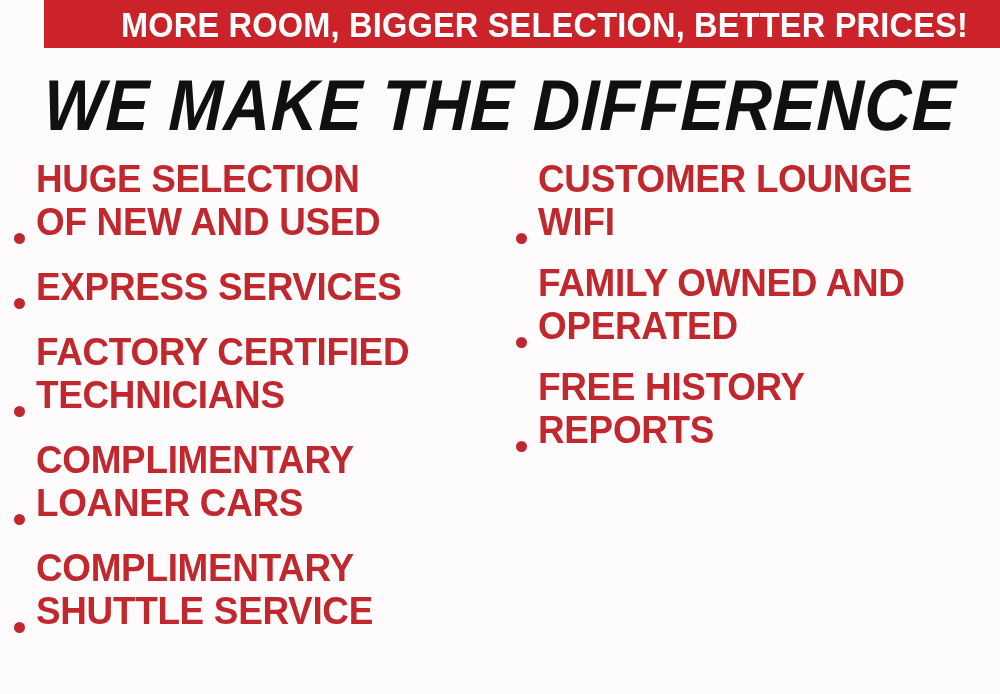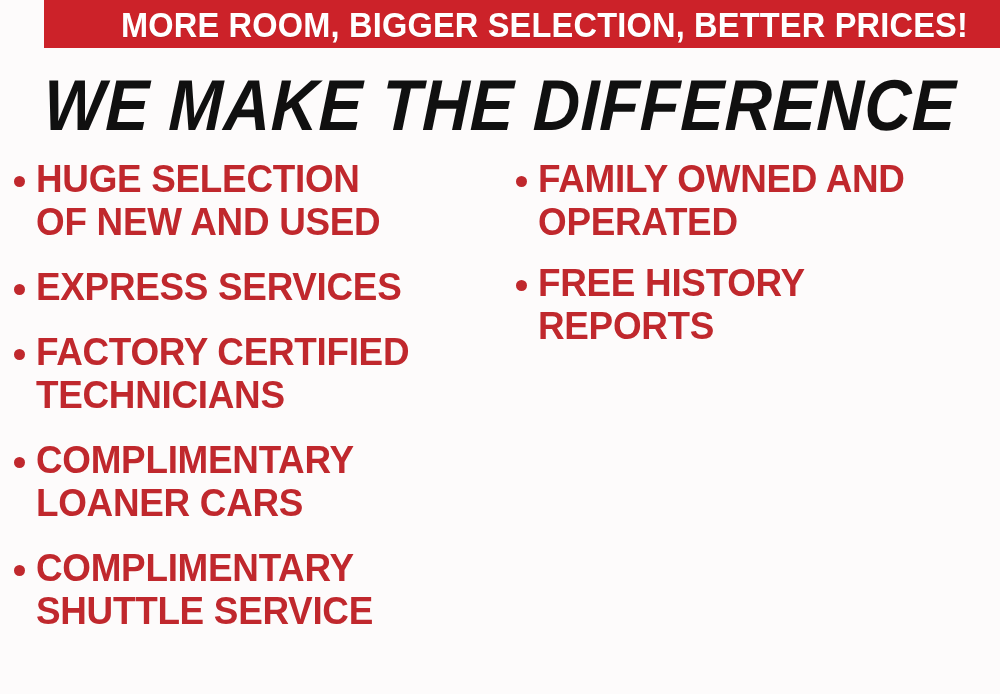--- a/index.html
+++ b/index.html
@@ -84,21 +84,21 @@
   .col {
     position: absolute;
     top: 0;
     height: 536px;
   }
   .col-left  { left: 14px;  width: 486px; }
   .col-right { left: 516px; width: 484px; }
 
   .bullet-item {
     display: flex;
-    align-items: flex-start;
+    align-items: flex-end;
     margin-bottom: 20px;
   }
   .col-left .bullet-item  { margin-bottom: 22px; }
   .col-right .bullet-item { margin-bottom: 18px; }
 
   .dot {
     flex: 0 0 auto;
     width: 11px;
     height: 11px;
     border-radius: 50%;
@@ -167,20 +167,25 @@
         <span class="bullet-text">COMPLIMENTARY
  SHUTTLE SERVICE</span>
       </div>
 
     </div>
 
     <div class="col col-right">
 
 
 
+      <div class="bullet-item">
+        <span class="dot"></span>
+        <span class="bullet-text">CUSTOMER LOUNGE
+WIFI</span>
+      </div>
 
 
       <div class="bullet-item">
         <span class="dot"></span>
         <span class="bullet-text">FAMILY OWNED AND
  OPERATED</span>
       </div>
 
       <div class="bullet-item">
         <span class="dot"></span>

